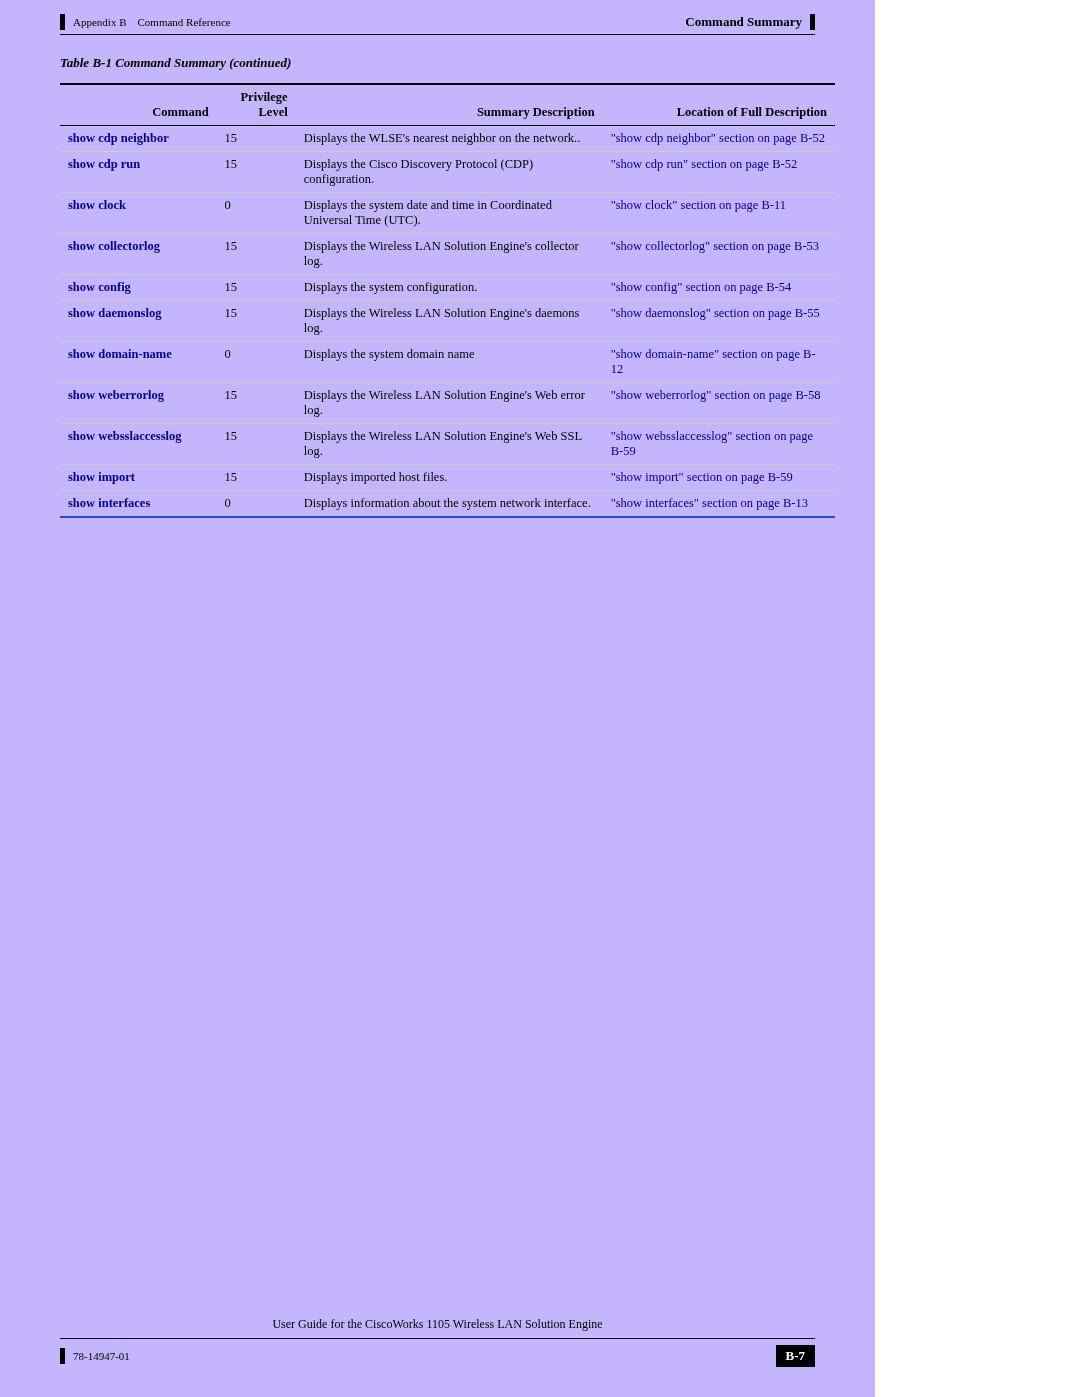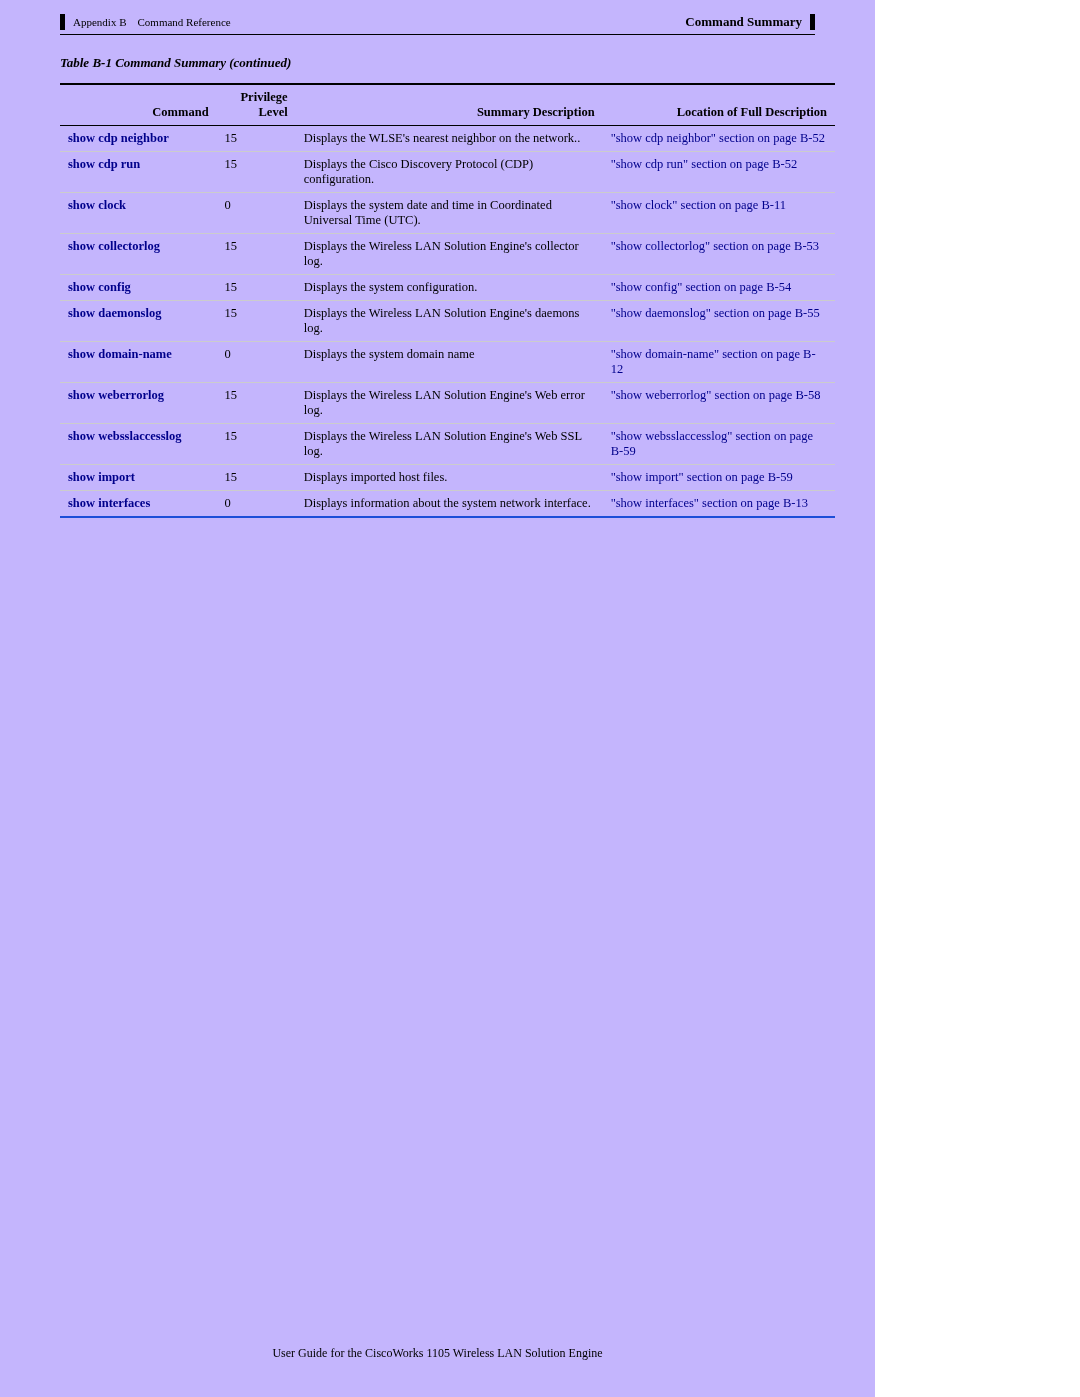--- a/index.html
+++ b/index.html
@@ -282,15 +282,22 @@
             <td><a class="page-ref" href="#">"show interfaces" section on page B-13</a></td>
           </tr>
         </tbody>
     </table>
   </div>
 
   <div class="footer">
     <div class="footer-top">
       <span>User Guide for the CiscoWorks 1105 Wireless LAN Solution Engine</span>
     </div>
+    <div class="footer-bottom">
+      <div class="footer-left">
+        <div class="left-bar"></div>
+        <span>78-14947-01</span>
+      </div>
+      <div class="footer-page">B-7</div>
+    </div>
   </div>
 
 </div>
 
 </body></html>

